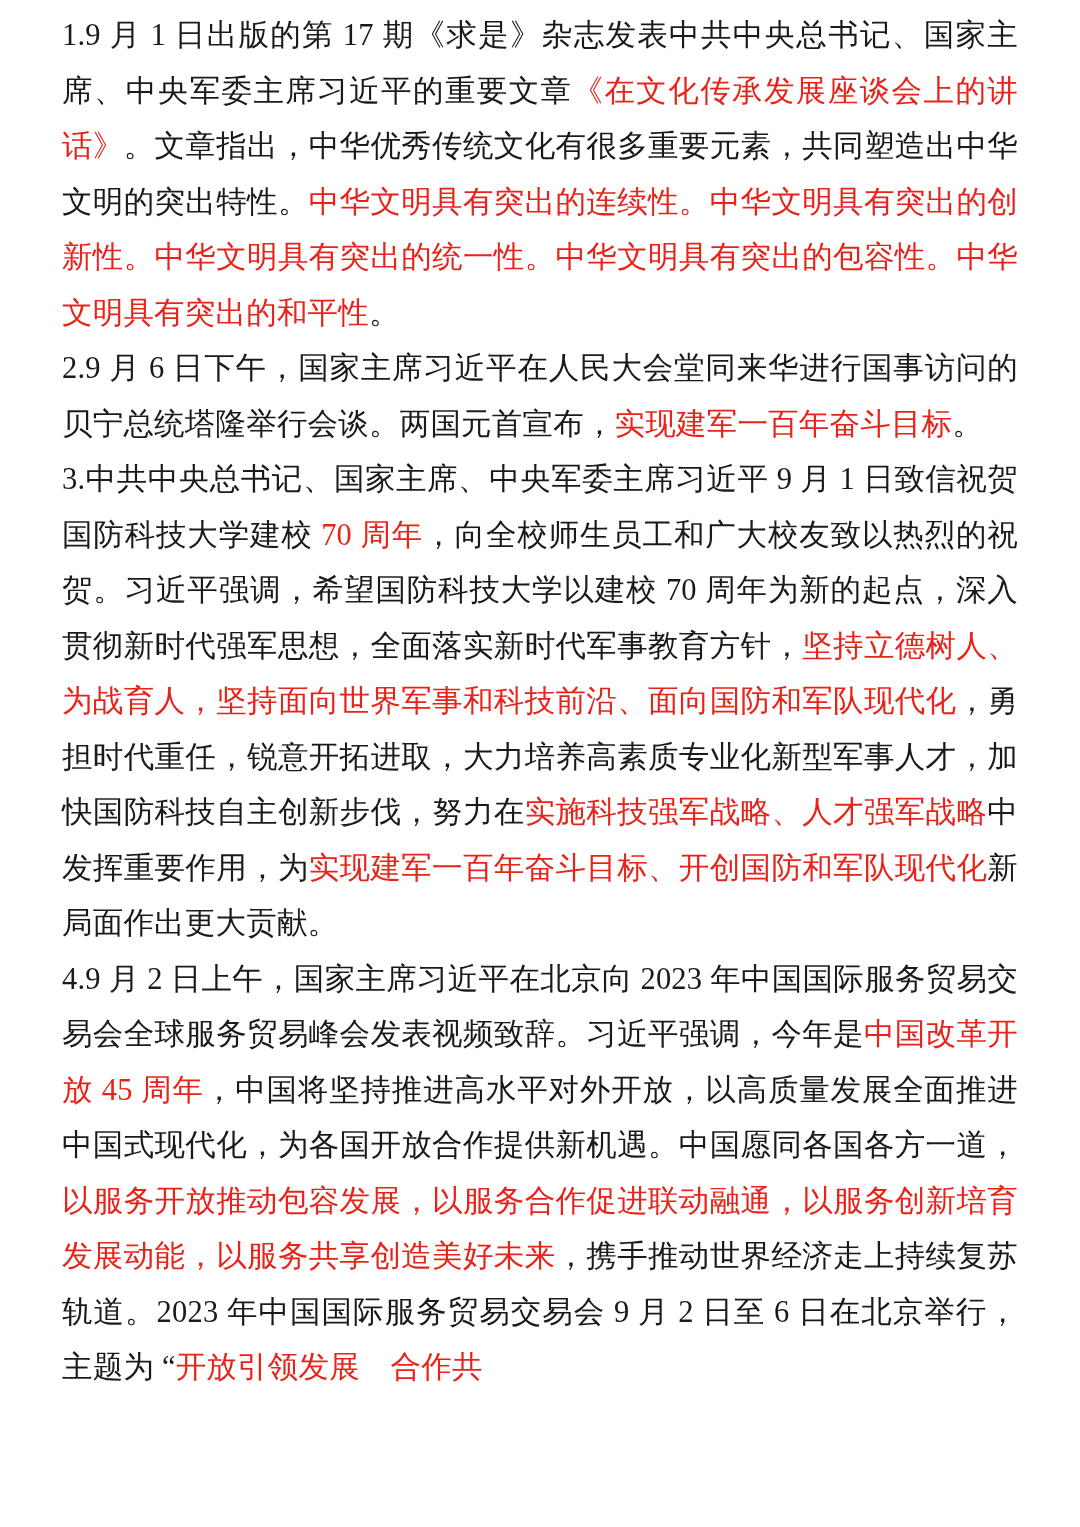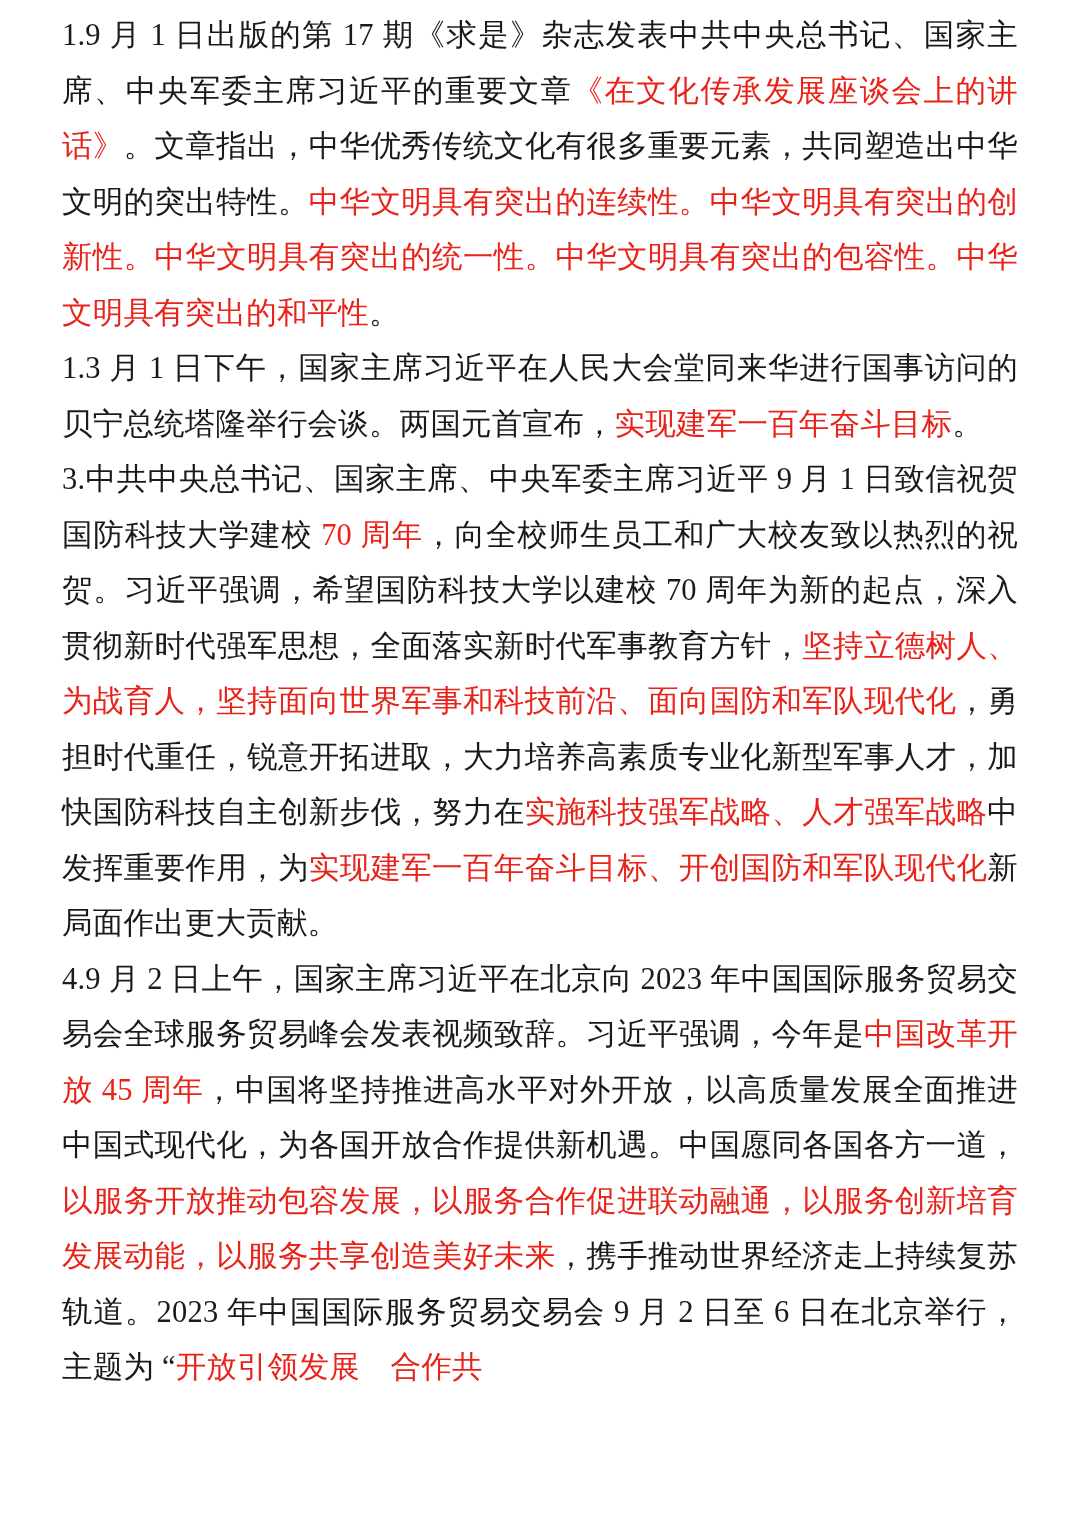--- a/index.html
+++ b/index.html
@@ -34,17 +34,17 @@
   .plain {
     color: #1a1a1a;
   }
 </style>
 </head>
 <body>
 
 <div class="page">
   <div id="paragraphs">
       <div class="para"><span class="plain">1.9 月 1 日出版的第 17 期《求是》杂志发表中共中央总书记、国家主席、中央军委主席习近平的重要文章</span><span class="hl">《在文化传承发展座谈会上的讲话》</span><span class="plain">。文章指出，中华优秀传统文化有很多重要元素，共同塑造出中华文明的突出特性。</span><span class="hl">中华文明具有突出的连续性。中华文明具有突出的创新性。中华文明具有突出的统一性。中华文明具有突出的包容性。中华文明具有突出的和平性</span><span class="plain">。</span></div>
-      <div class="para"><span class="plain">1.3 月 1 日下午，国家主席习近平在人民大会堂同来华进行国事访问的贝宁总统塔隆举行会谈。两国元首宣布，</span><span class="hl">实现建军一百年奋斗目标</span><span class="plain">。</span></div>
+      <div class="para"><span class="plain">2.9 月 6 日下午，国家主席习近平在人民大会堂同来华进行国事访问的贝宁总统塔隆举行会谈。两国元首宣布，</span><span class="hl">实现建军一百年奋斗目标</span><span class="plain">。</span></div>
       <div class="para"><span class="plain">3.中共中央总书记、国家主席、中央军委主席习近平 9 月 1 日致信祝贺国防科技大学建校 </span><span class="hl">70 周年</span><span class="plain">，向全校师生员工和广大校友致以热烈的祝贺。习近平强调，希望国防科技大学以建校 70 周年为新的起点，深入贯彻新时代强军思想，全面落实新时代军事教育方针，</span><span class="hl">坚持立德树人、为战育人，坚持面向世界军事和科技前沿、面向国防和军队现代化</span><span class="plain">，勇担时代重任，锐意开拓进取，大力培养高素质专业化新型军事人才，加快国防科技自主创新步伐，努力在</span><span class="hl">实施科技强军战略、人才强军战略</span><span class="plain">中发挥重要作用，为</span><span class="hl">实现建军一百年奋斗目标、开创国防和军队现代化</span><span class="plain">新局面作出更大贡献。</span></div>
       <div class="para"><span class="plain">4.9 月 2 日上午，国家主席习近平在北京向 2023 年中国国际服务贸易交易会全球服务贸易峰会发表视频致辞。习近平强调，今年是</span><span class="hl">中国改革开放 45 周年</span><span class="plain">，中国将坚持推进高水平对外开放，以高质量发展全面推进中国式现代化，为各国开放合作提供新机遇。中国愿同各国各方一道，</span><span class="hl">以服务开放推动包容发展，以服务合作促进联动融通，以服务创新培育发展动能，以服务共享创造美好未来</span><span class="plain">，携手推动世界经济走上持续复苏轨道。2023 年中国国际服务贸易交易会 9 月 2 日至 6 日在北京举行，主题为 “</span><span class="hl">开放引领发展　合作共</span></div>
     </div>
 </div>
 
 </body></html>

